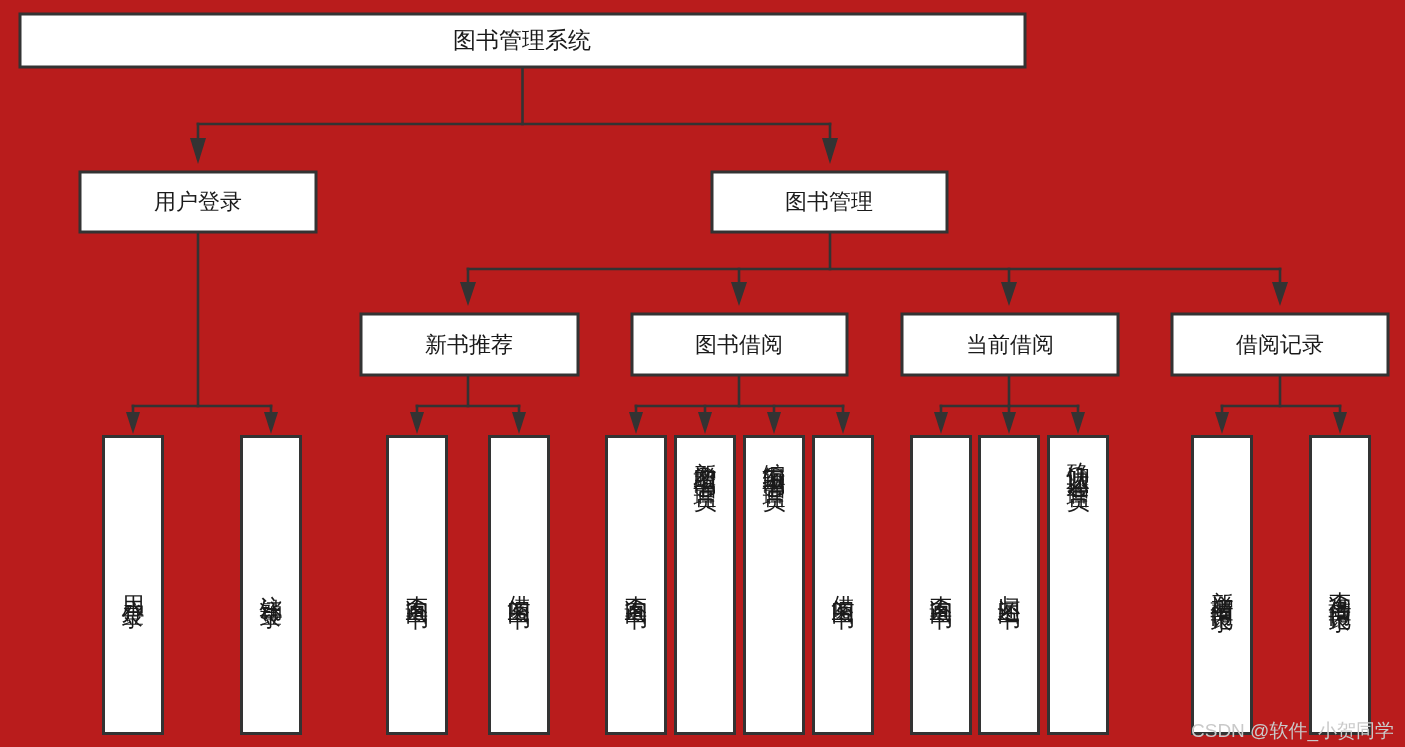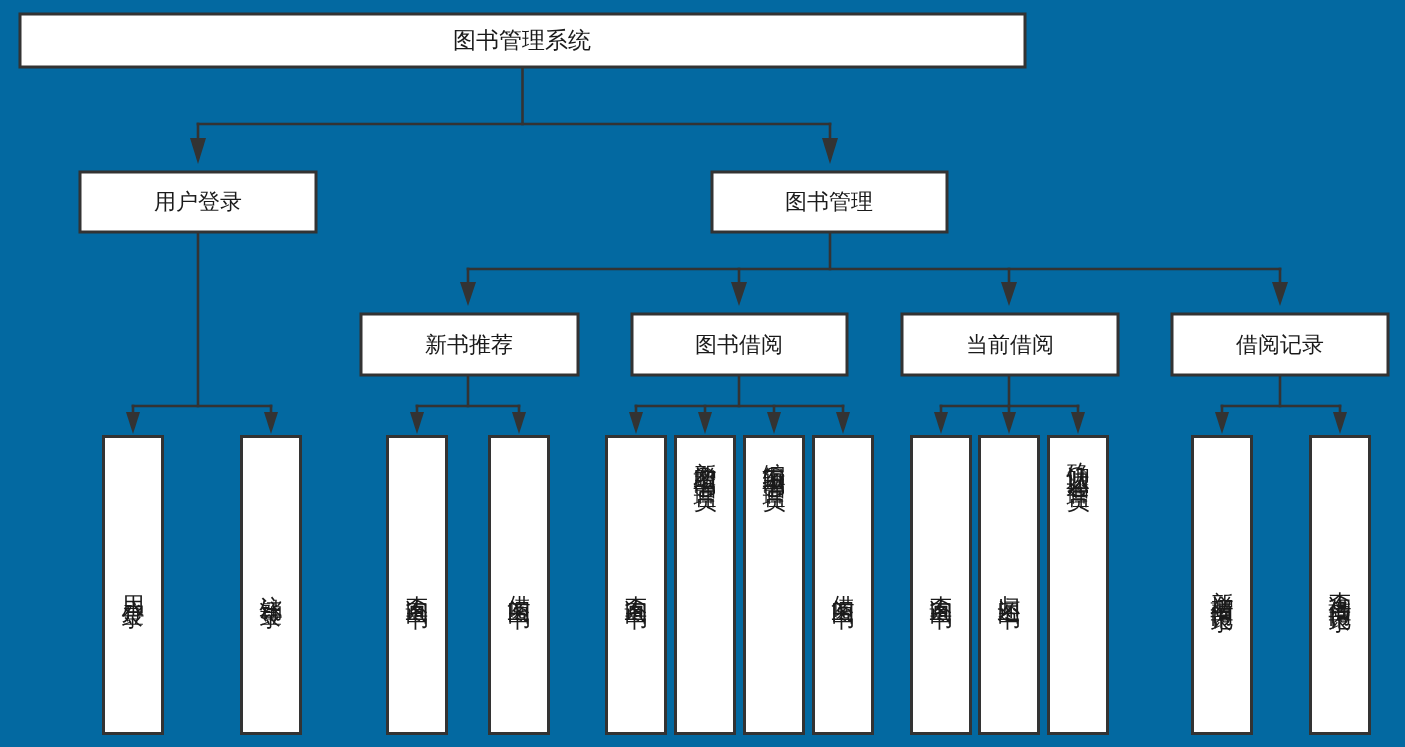--- a/index.html
+++ b/index.html
@@ -8,21 +8,21 @@
     padding: 0;
     background: #ffffff;
   }
   body {
     font-family: "Liberation Sans", "DejaVu Sans", sans-serif;
   }
   #canvas {
     position: relative;
     width: 1405px;
     height: 747px;
-    background: #0369a1;
+    background: #b91c1c;
     overflow: hidden;
   }
   svg.diagram {
     position: absolute;
     left: 0;
     top: 0;
     width: 1405px;
     height: 747px;
   }
   .node-rect {
@@ -235,14 +235,15 @@
     <span class="leaf-text">确认归还（管理员）</span>
   </div>
 
   <div class="leaf-box" style="left:1191px; top:435px; width:62px; height:300px;">
     <span class="leaf-text centered">新增借阅记录</span>
   </div>
   <div class="leaf-box" style="left:1309px; top:435px; width:62px; height:300px;">
     <span class="leaf-text centered">查询借阅记录</span>
   </div>
 
+  <div class="watermark" style="left:1191px; top:718px;">CSDN @软件_小贺同学</div>
 
 </div>
 
 </body></html>

